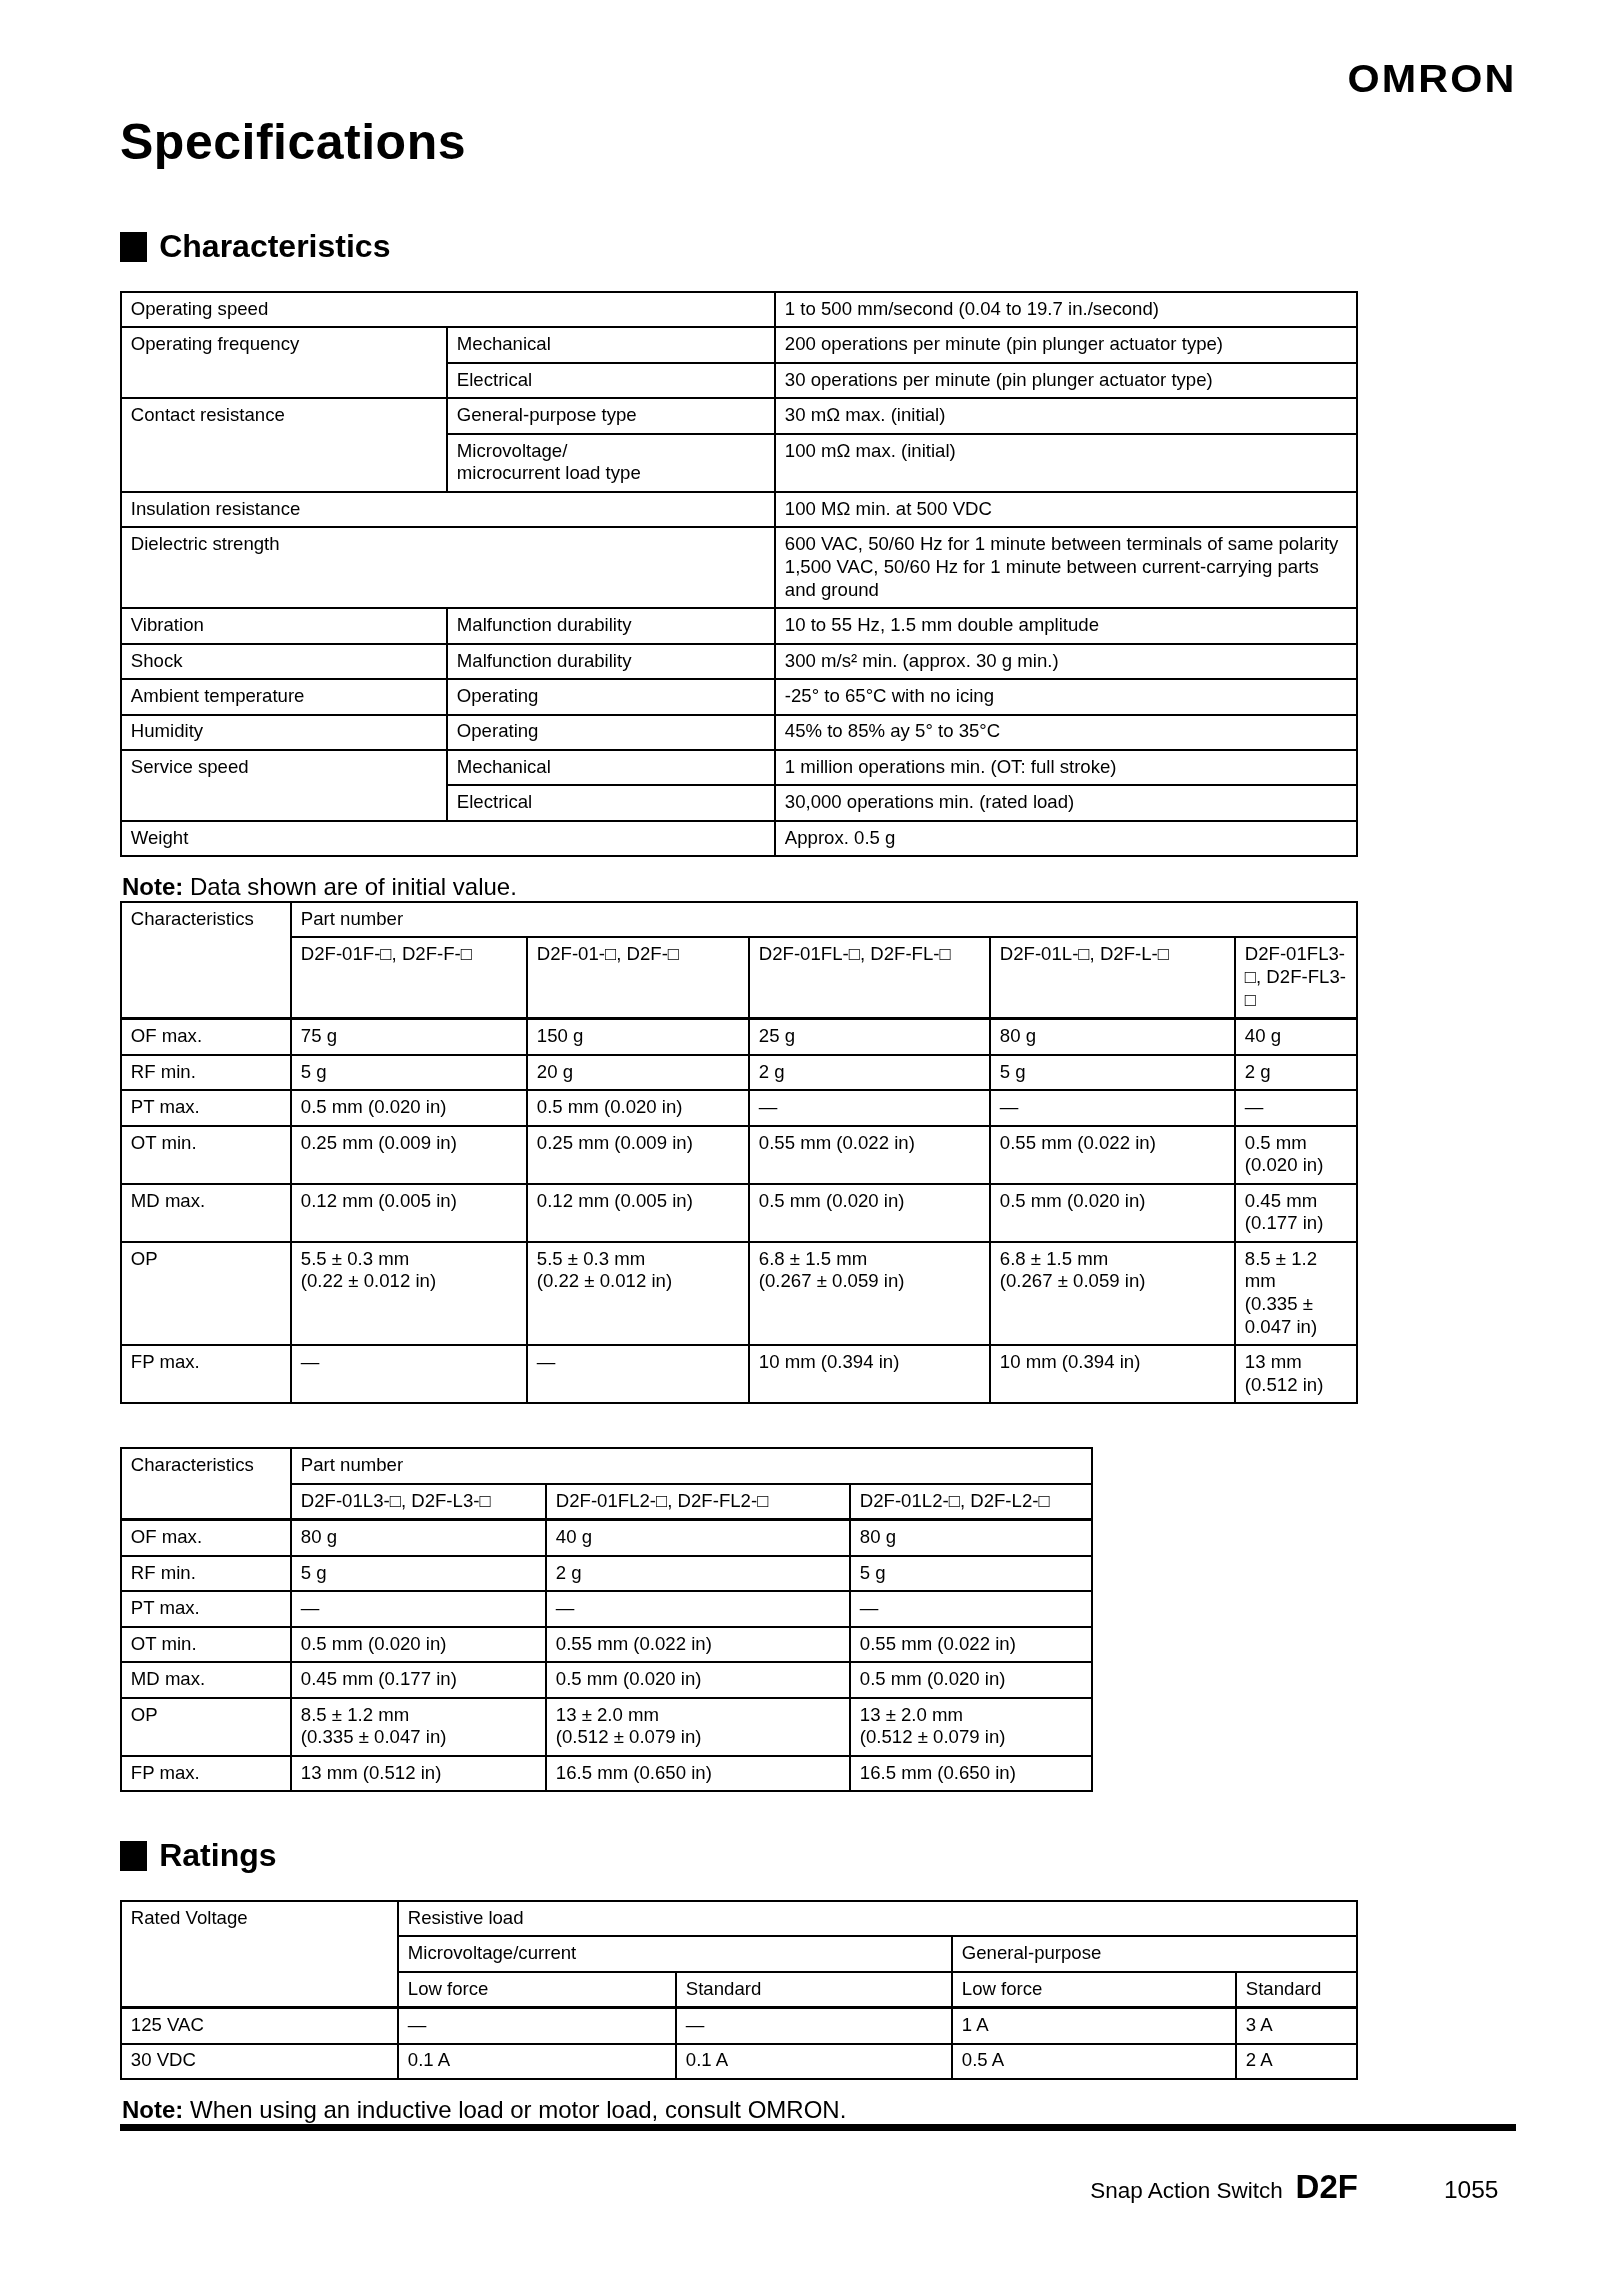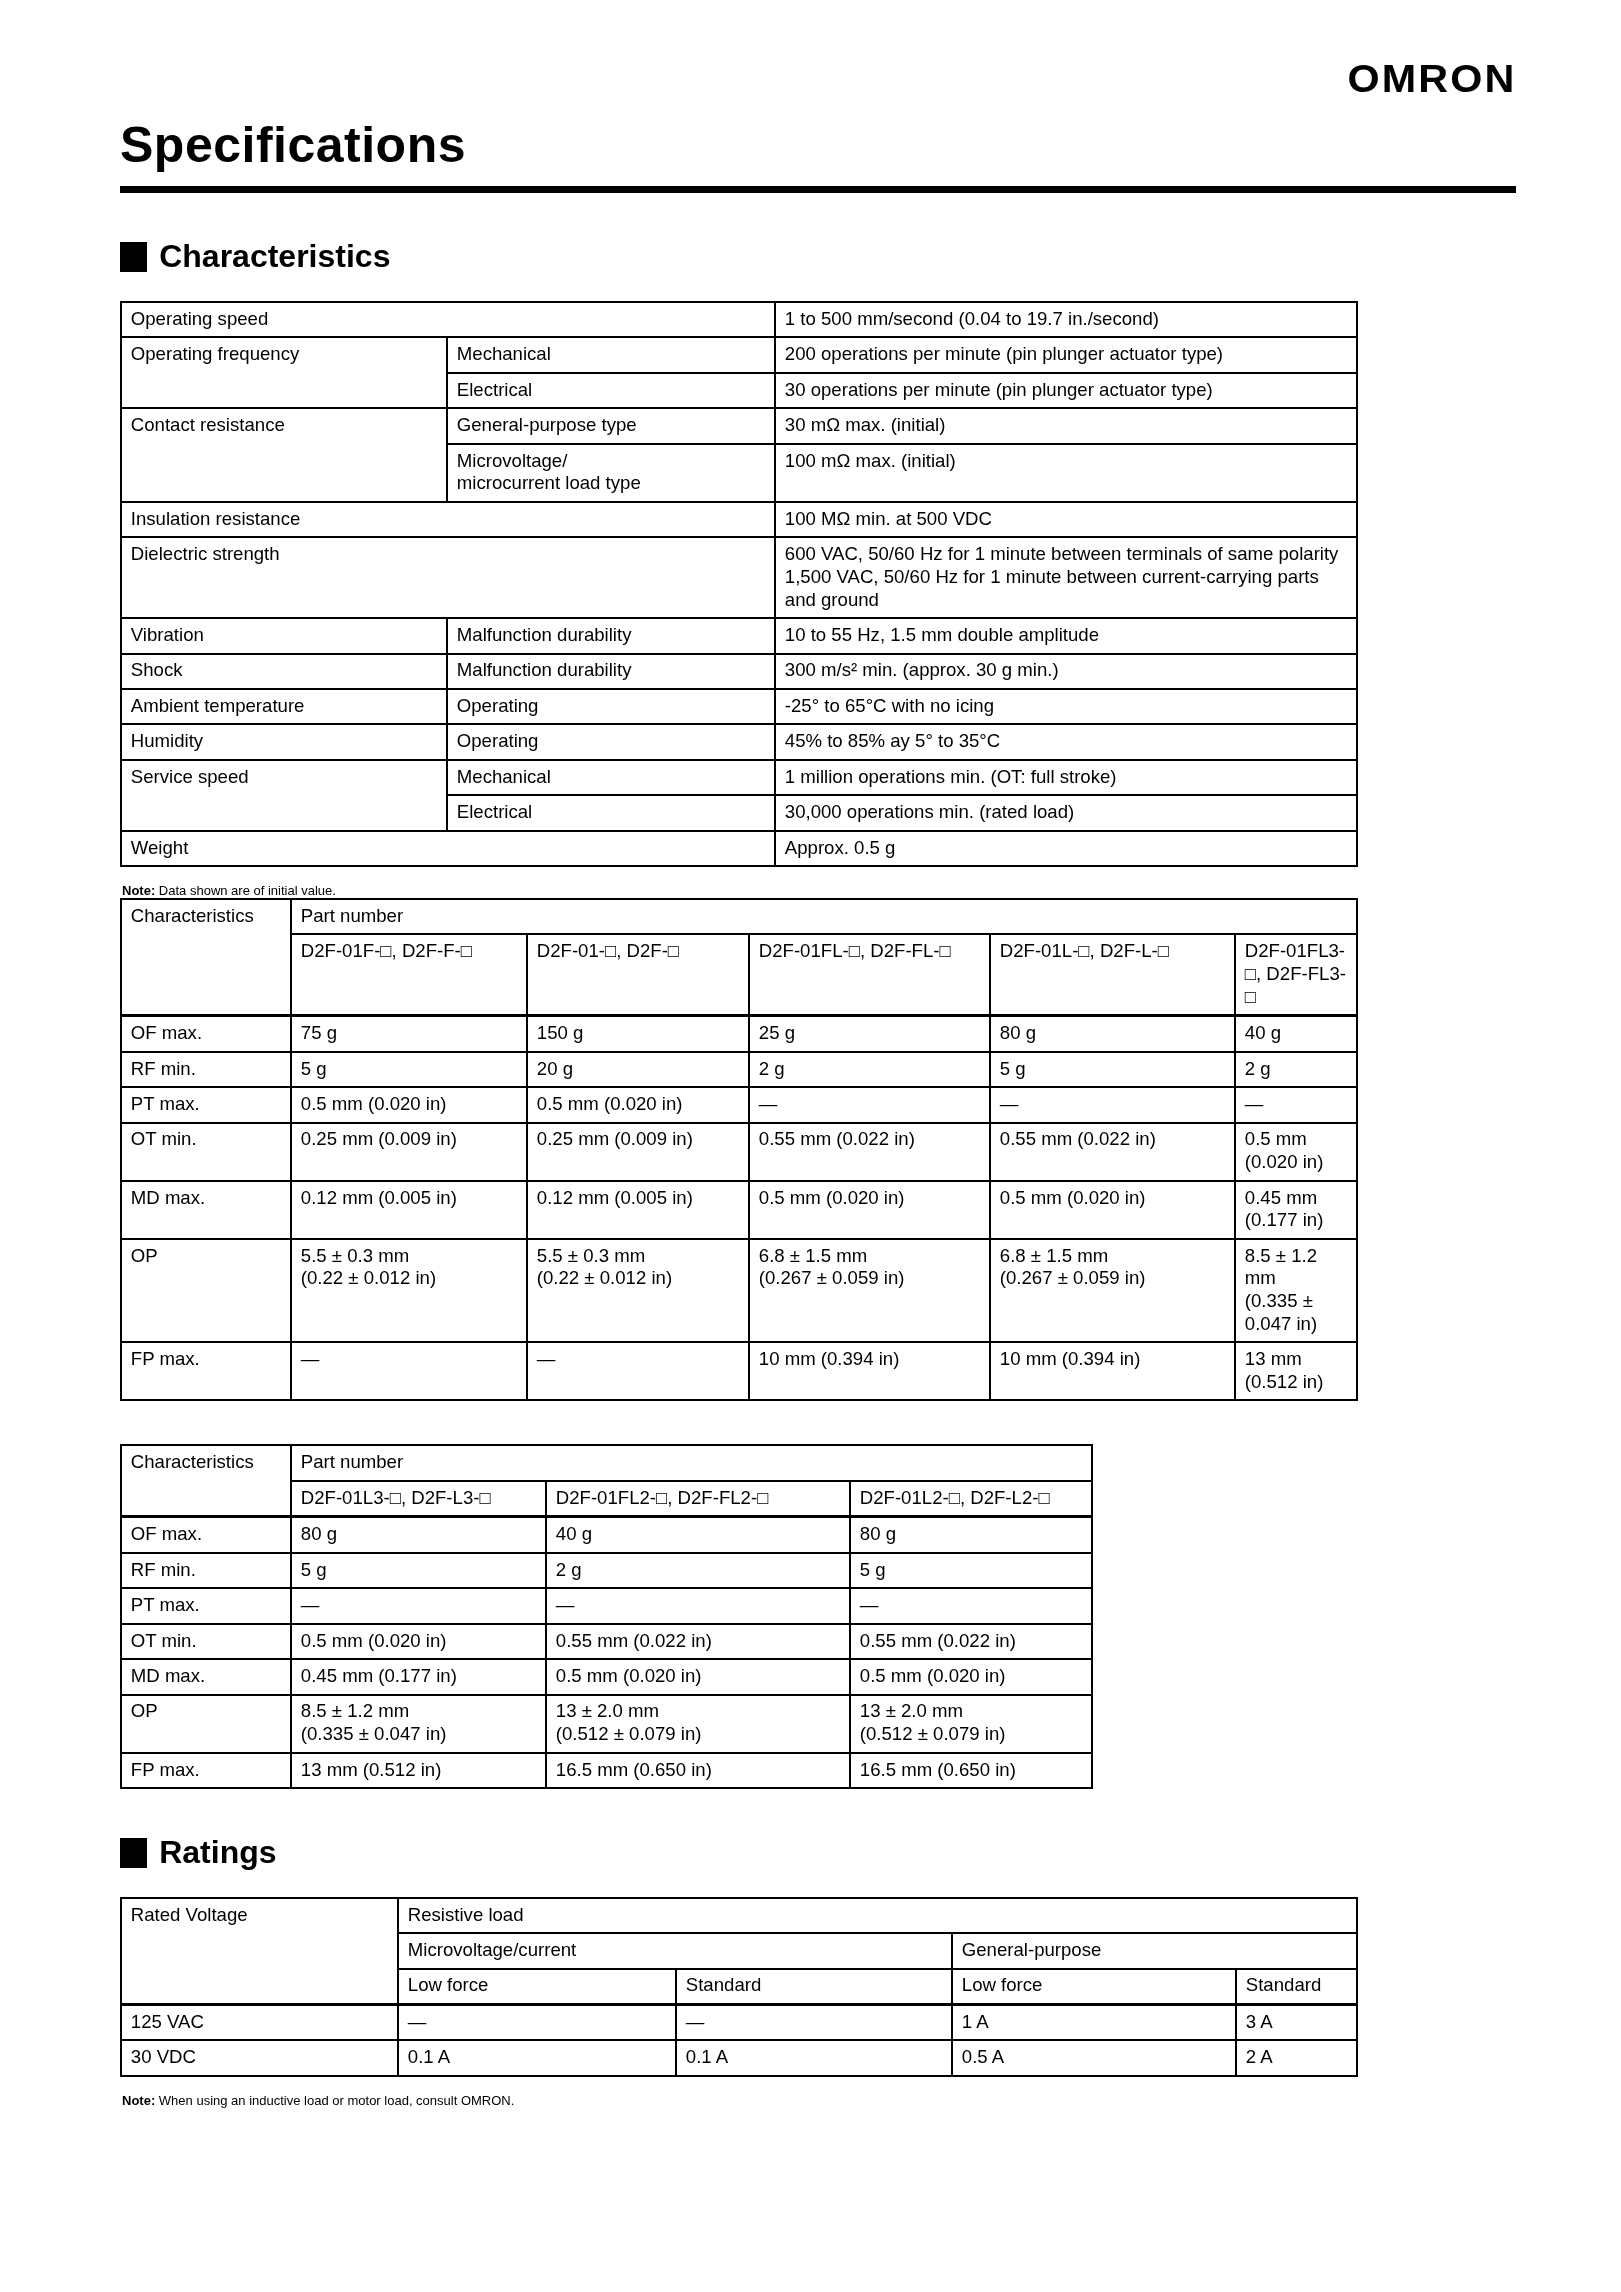--- a/index.html
+++ b/index.html
@@ -38,21 +38,21 @@
     font-size:18.6px; line-height:1.22;
     padding:4.9px 7.8px 5.9px 8.8px;
     text-align:left; vertical-align:top;
     font-weight:normal; overflow:hidden;
   }
   .b { font-weight:bold; }
   .pre { white-space:pre-line;margin-top:8px; }
   .tall { line-height:1.75; }
   .hdr-sep th, .hdr-sep td, th.sep { border-bottom:3.9px solid #000 !important; }
   
-  .note { font-size:13px; margin:15.7px 0 0 2px; }
+  .note { font-size:24px; margin:15.7px 0 0 2px; }
   .note strong { font-weight:bold; }
   
   footer { margin-top:auto; margin-bottom:143px; }
   .footer-rule { height:7.8px; background:#000; }
   .footer-text {
     margin-top:37px; padding-right:17.6px;
     display:flex; justify-content:flex-end; align-items:baseline;
   }
   .footer-product { font-size:22.5px; }
   .footer-model { font-size:33px; font-weight:bold; margin-left:12.7px; }
@@ -362,15 +362,23 @@
         </tr>
       </tbody>
     </table>
 
     <p class="note">
       <strong>Note:</strong>
       <span>When using an inductive load or motor load, consult OMRON.</span>
     </p>
   </section>
 
+  <footer>
+    <div class="footer-rule"></div>
+    <div class="footer-text">
+      <span class="footer-product">Snap Action Switch</span>
+      <span class="footer-model">D2F</span>
+      <span class="footer-page">1055</span>
+    </div>
+  </footer>
 
 </div>
 
 
 </body></html>

